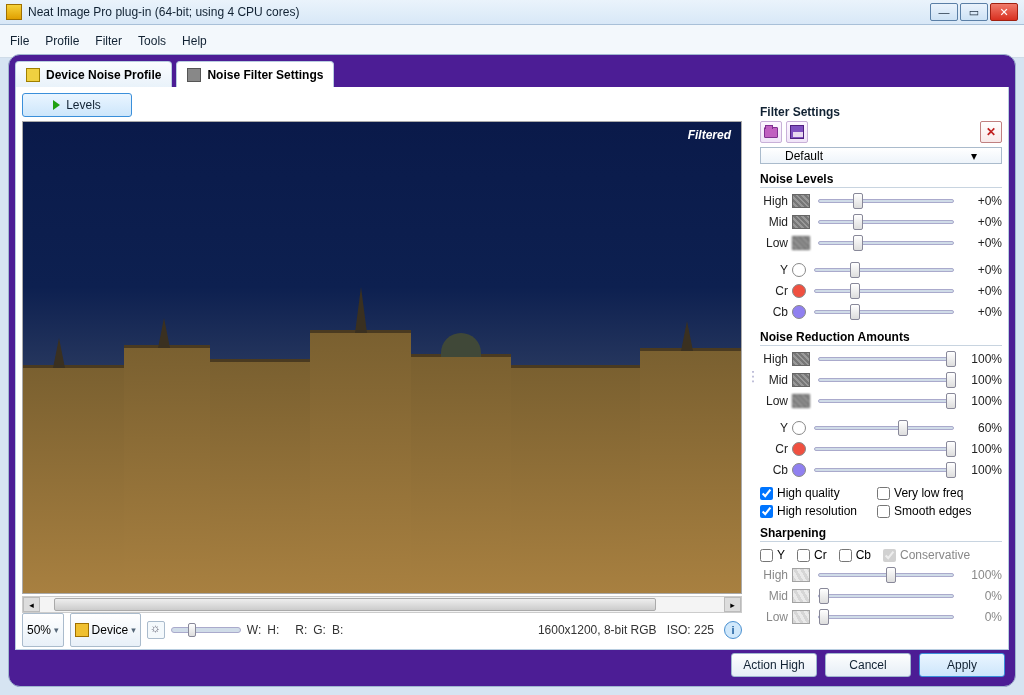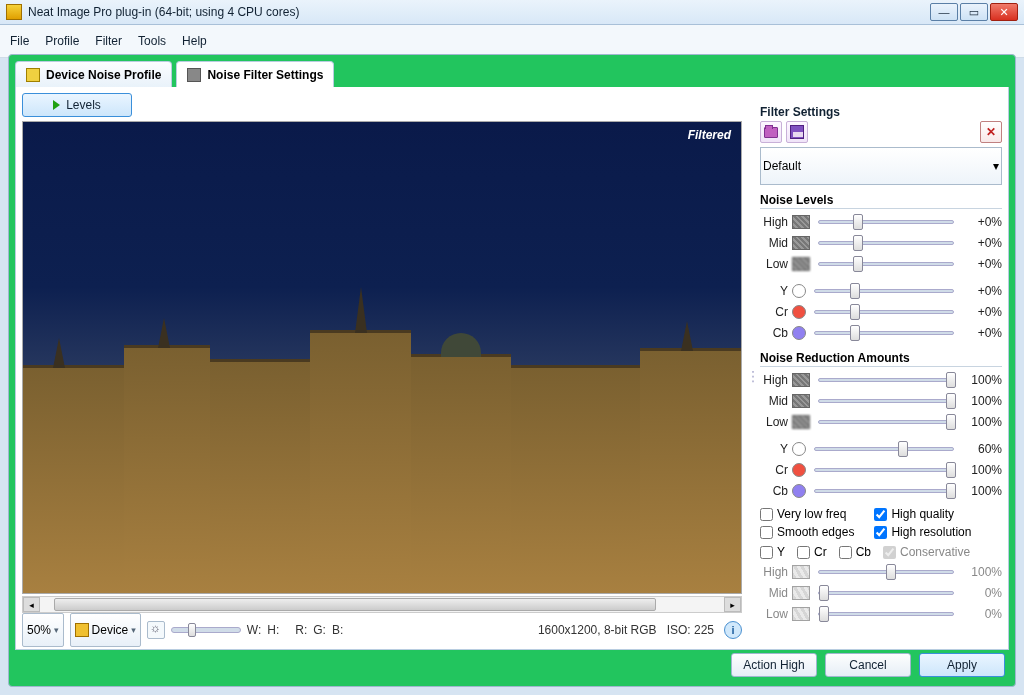--- a/index.html
+++ b/index.html
@@ -8,21 +8,21 @@
 
 .titlebar { height: 16px; background: linear-gradient(#eaf3fb,#d8e8f7); display:flex; align-items:center; padding:12px 6px; border-bottom:1px solid #a8c0d8;}
 .titlebar .ico { width:16px; height:16px; background:linear-gradient(#f6d23a,#e0a000); border:1px solid #a07000; margin-right:6px;}
 .titlebar .title { color:#123; }
 .winbtns { margin-left:auto; display:flex; gap:2px;}
 .winbtn { width:28px; height:18px; border:1px solid #5a7fa6; background:linear-gradient(#eaf3fc,#cde2f5); border-radius:2px; display:flex; align-items:center; justify-content:center; font-size:11px; color:#234;}
 .winbtn.close { background:linear-gradient(#f07a6a,#d83020); color:#fff; border-color:#a02010;}
 .menubar { height:22px; background:#f3f8fc; display:flex; align-items:center; gap:16px; padding:16px 10px; border-bottom:1px solid #cfdce8;}
 .menubar span { color:#123; cursor:default; }
 
-.client { position:absolute; left:8px; right:8px; top:54px; bottom:8px; background:#22c55e; border:1px solid #9fb7cf; border-radius:4px; padding:6px; display:flex; flex-direction:column;}
+.client { position:absolute; left:8px; right:8px; top:54px; bottom:8px; background:#4c1d95; border:1px solid #9fb7cf; border-radius:12px; padding:6px; display:flex; flex-direction:column;}
 .tabrow { display:flex; gap:4px; height:26px;}
 .tab { display:flex; align-items:center; gap:6px; padding:0 10px; border:1px solid #b8cde0; border-bottom:none; border-radius:4px 4px 0 0; background:linear-gradient(#fbfdff,#e9f2fa);}
 .tab.active { background:#fff; font-weight:bold;}
 .tabicon { width:14px;height:14px; background:#f0d040; border:1px solid #a08000;}
 .tabicon.wrench { background:#888; border-color:#555;}
 
 .workarea { flex:1; display:flex; gap:6px; border:1px solid #b8cde0; border-top:none; padding:6px; background:#fff; min-height:0;}
 .leftpane { flex:1; display:flex; flex-direction:column; min-width:0;}
 .previewbtn { width:110px; height:24px; border:1px solid #3a8fda; border-radius:3px; background:linear-gradient(#eaf5ff,#cde6fb); display:flex; align-items:center; justify-content:center; gap:6px; color:#123; margin-bottom:4px;}
 .previewbtn .tri { width:0;height:0;border-left:7px solid #1fa010;border-top:5px solid transparent;border-bottom:5px solid transparent;}
@@ -53,21 +53,21 @@
 
 .rightpane { width:242px; display:flex; flex-direction:column; gap:2px;}
 .panelhdr { font-weight:bold; color:#123;margin-top:12px;}
 .iconrow { display:flex; align-items:center; gap:4px;}
 .tbbtn{width:22px;height:22px;border:1px solid #c8b0d8;border-radius:2px;background:linear-gradient(#fdf7ff,#f0e4f8);display:flex;align-items:center;justify-content:center;}
 .folder{width:14px;height:11px;background:#c060c0;border:1px solid #803090;border-radius:1px;position:relative;}
 .folder::before{content:"";position:absolute;top:-3px;left:0;width:6px;height:3px;background:#c060c0;border:1px solid #803090;border-bottom:none;}
 .disk{width:14px;height:14px;background:#8050c0;border:1px solid #502080;position:relative;}
 .disk::after{content:"";position:absolute;bottom:1px;left:2px;width:10px;height:5px;background:#e8d8f0;}
 .xbtn{margin-left:auto;width:22px;height:22px;border:1px solid #c08080;border-radius:2px;background:linear-gradient(#fff,#f8e8e8);color:#c02020;display:flex;align-items:center;justify-content:center;font-weight:bold;}
-.presetcombo{height:38px;border:1px solid #abc;background:linear-gradient(#fff,#eef4fa);display:flex;align-items:center;padding:0 2px;justify-content:space-between;margin-top:2px;}
+.presetcombo{height:17px;border:1px solid #abc;background:linear-gradient(#fff,#eef4fa);display:flex;align-items:center;padding:0 24px;justify-content:space-between;margin-top:2px;}
 .grouptitle{font-weight:bold;margin-top:6px;border-bottom:1px solid #c8d4e0;padding-bottom:1px;}
 .sliderrow{display:flex;align-items:center;height:21px;gap:4px;}
 .sliderrow .lbl{width:28px;text-align:right;color:#222;}
 .noiseswatch{width:18px;height:14px;background:#888;border:1px solid #666;background-image:repeating-linear-gradient(45deg,#777 0 2px,#999 2px 4px);}
 .noiseswatch.blur{filter:blur(1px);}
 .circ{width:14px;height:14px;border-radius:7px;border:1px solid #888;}
 .circ.y{background:#fff;}
 .circ.cr{background:#f05040;}
 .circ.cb{background:#9080f0;}
 .track2{flex:1;height:4px;background:#d0dce8;border:1px solid #aac;border-radius:2px;position:relative;margin:0 4px;}
@@ -299,40 +299,41 @@
             <div class="track2">
               <div class="thumb2" style="left:95%"></div>
             </div>
             <span class="val">100%</span>
           </div>
         </div>
 
       <div class="checkrow">
         <div style="display:flex;flex-direction:column;gap:4px">
           <label class="cb">
+              <input type="checkbox" checked="" style="">
+              <span>High quality</span>
+            </label>
+          <label class="cb">
+              <input type="checkbox" checked="" style="">
+              <span>High resolution</span>
+            </label>
+        </div>
+        <div style="display:flex;flex-direction:column;gap:4px">
+          <label class="cb">
               <input type="checkbox" style="">
               <span>Very low freq</span>
             </label>
           <label class="cb">
               <input type="checkbox" style="">
               <span>Smooth edges</span>
             </label>
         </div>
-        <div style="display:flex;flex-direction:column;gap:4px">
-          <label class="cb">
-              <input type="checkbox" checked="" style="">
-              <span>High quality</span>
-            </label>
-          <label class="cb">
-              <input type="checkbox" checked="" style="">
-              <span>High resolution</span>
-            </label>
-        </div>
-      </div>
-
+      </div>
+
+      <div class="grouptitle">Sharpening</div>
       <div class="checkrow" style="gap:12px">
         <label class="cb">
             <input type="checkbox" style="">
             <span>Y</span>
           </label>
         <label class="cb">
             <input type="checkbox" style="">
             <span>Cr</span>
           </label>
         <label class="cb">

